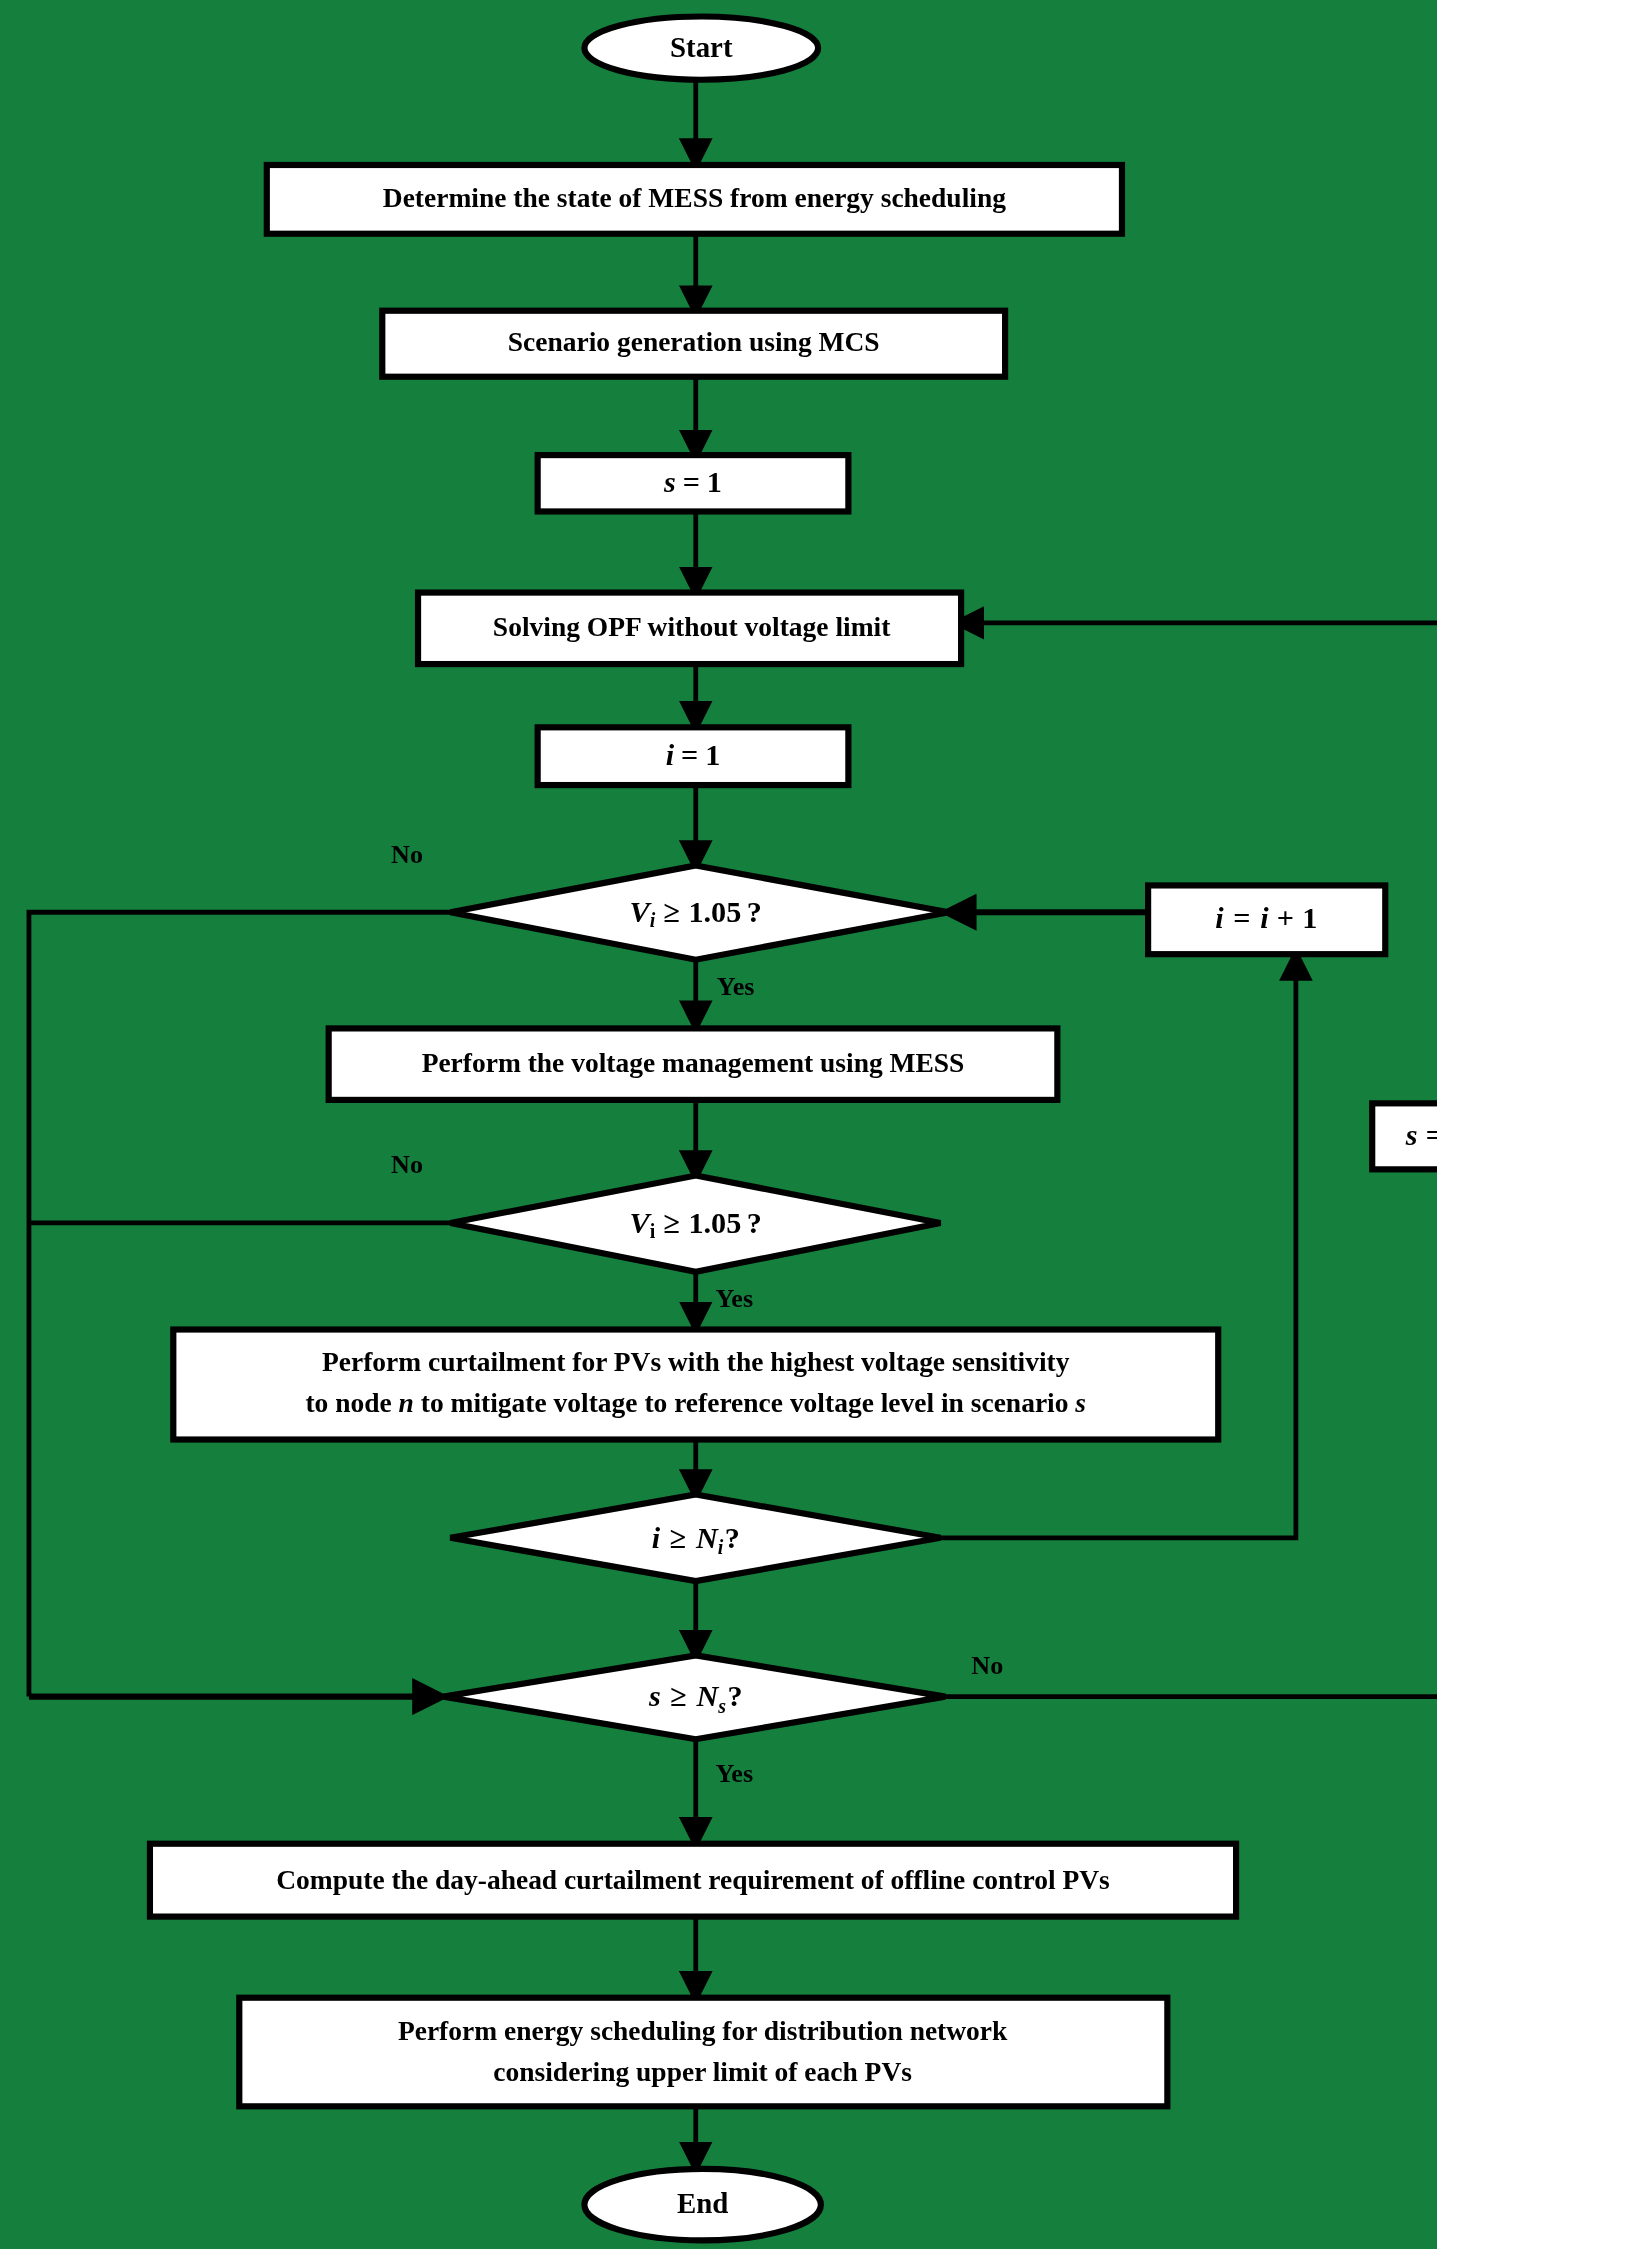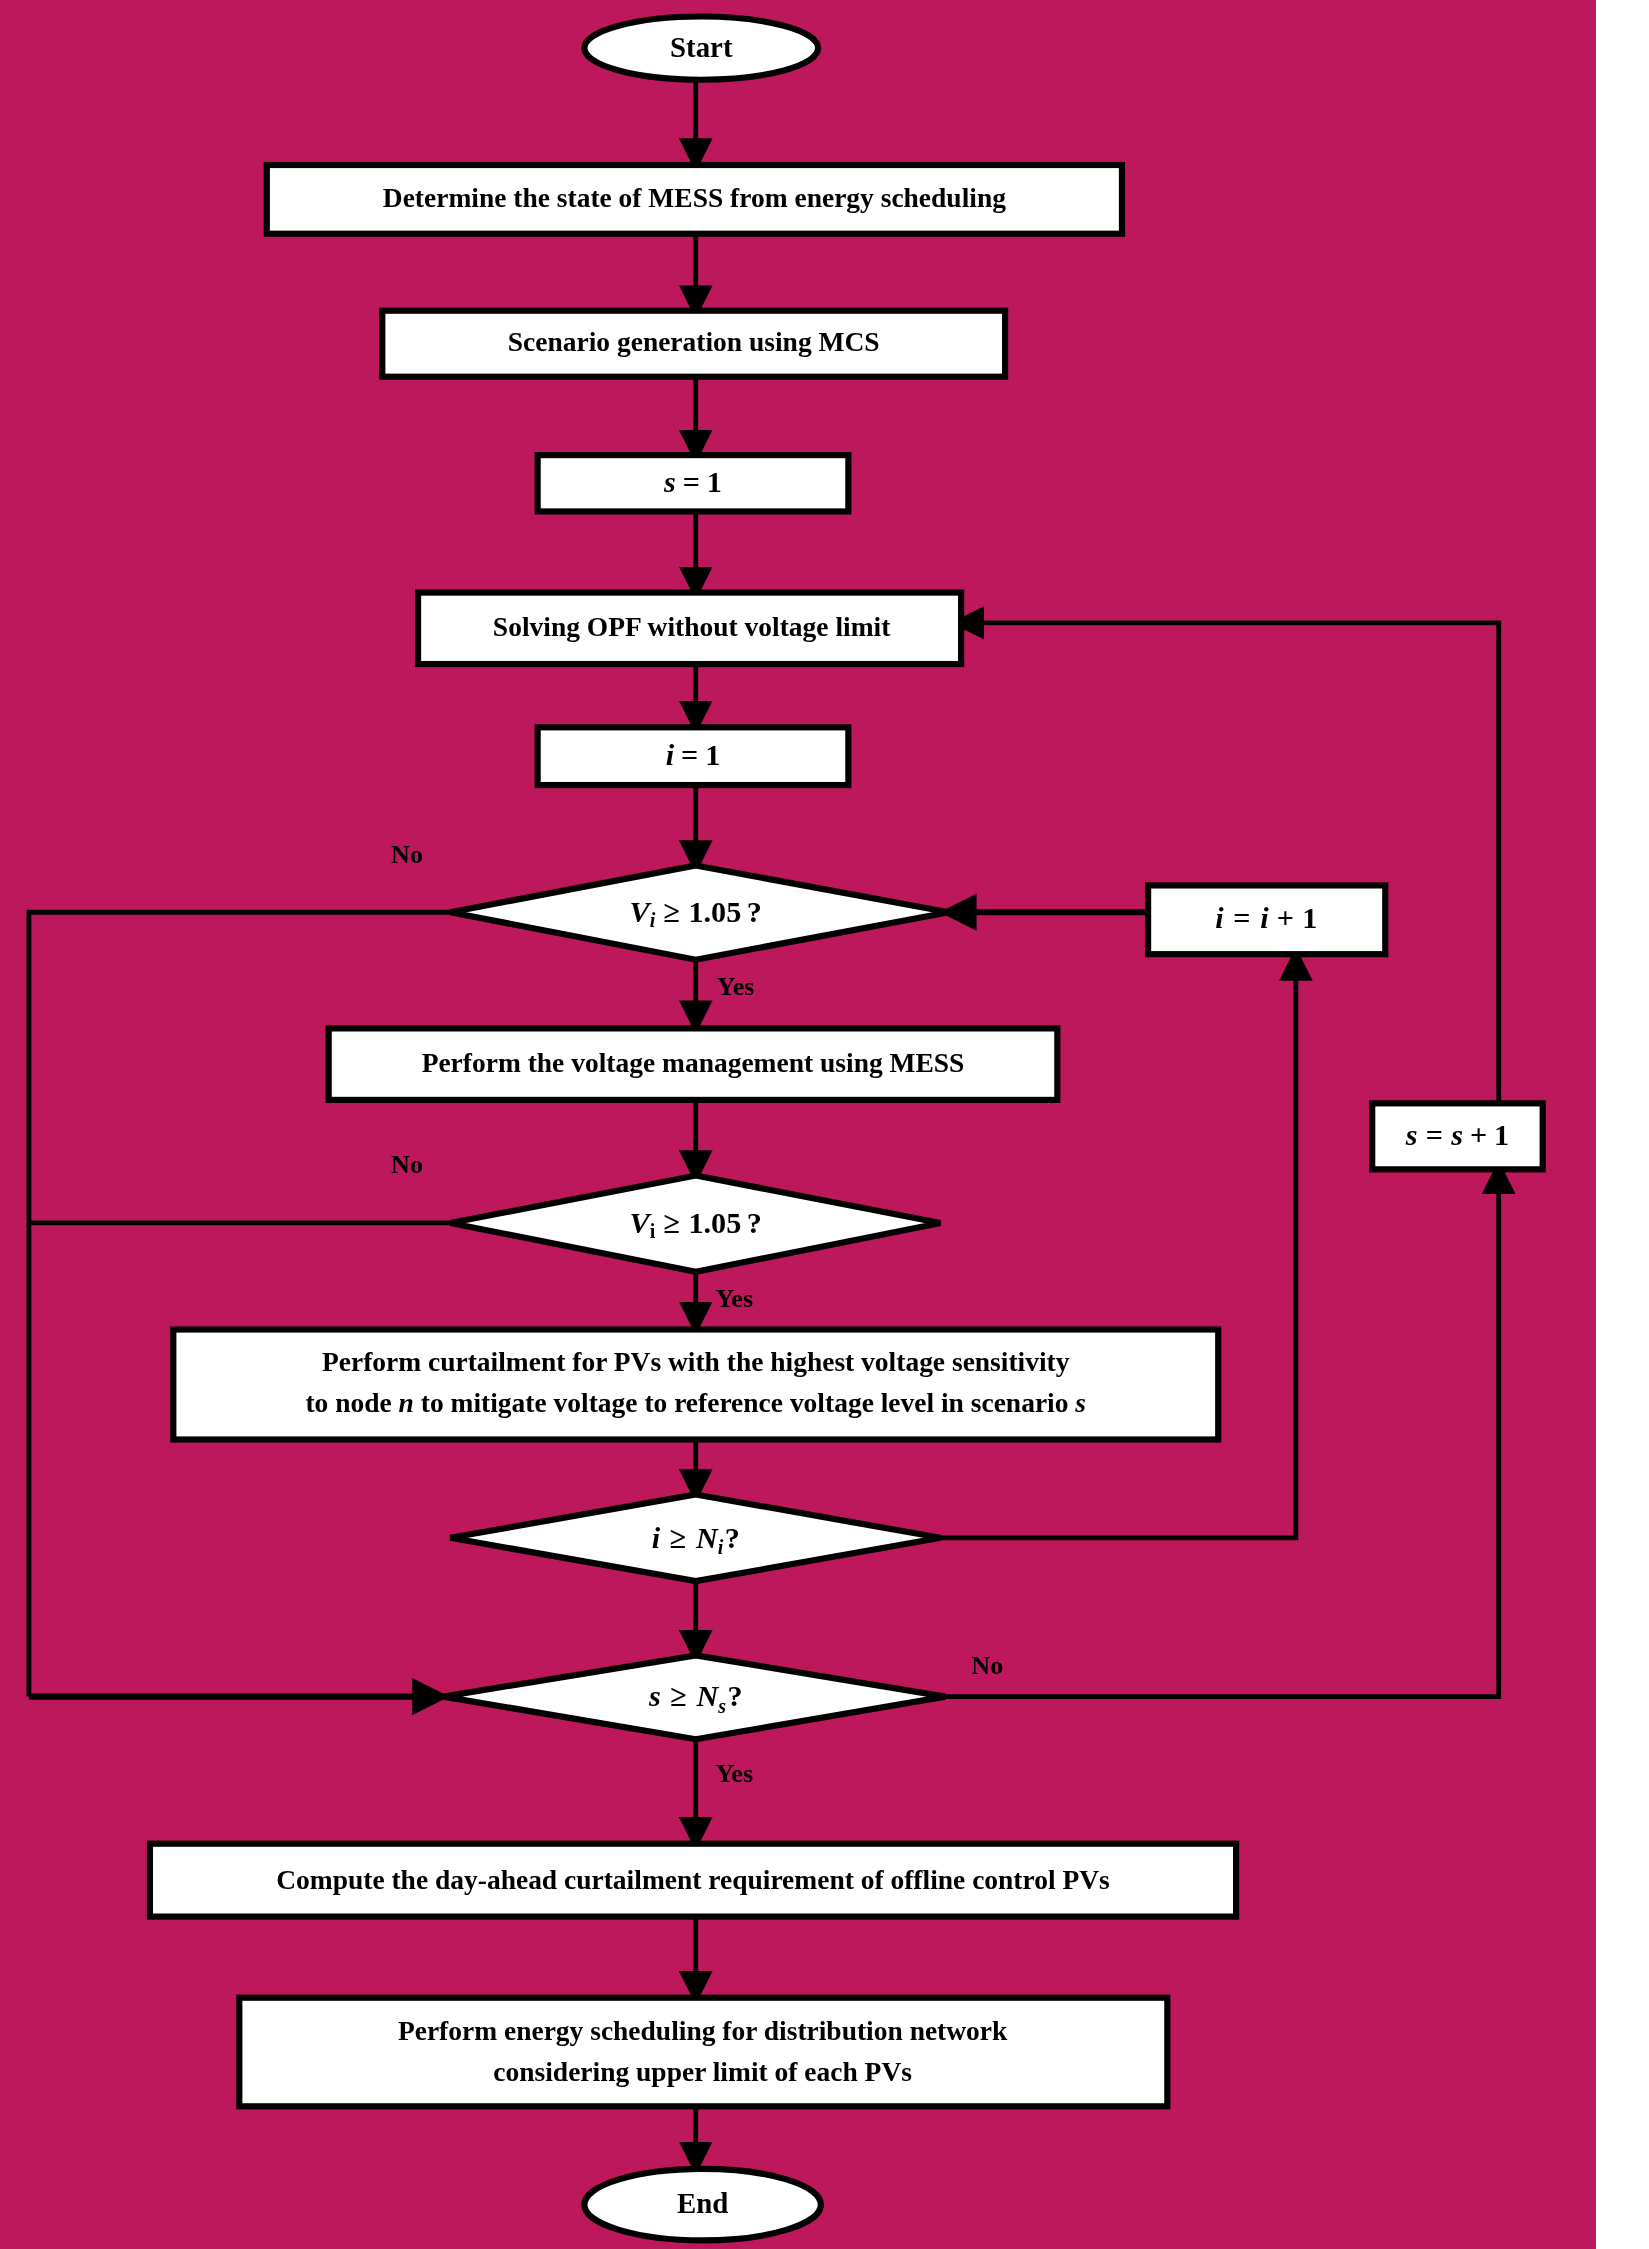--- a/index.html
+++ b/index.html
@@ -5,23 +5,23 @@
   html, body {
     margin: 0;
     padding: 0;
     background: #ffffff;
   }
   body {
     font-family: "Liberation Serif", "DejaVu Serif", serif;
   }
   #flowchart-root {
     position: relative;
-    width: 1596px;
+    width: 1437px;
     height: 2250px;
-    background: #be185d;
+    background: #15803d;
     overflow: hidden;
   }
   svg#flow-svg {
     position: absolute;
     top: 0;
     left: 0;
     width: 1650px;
     height: 2250px;
     display: block;
   }

